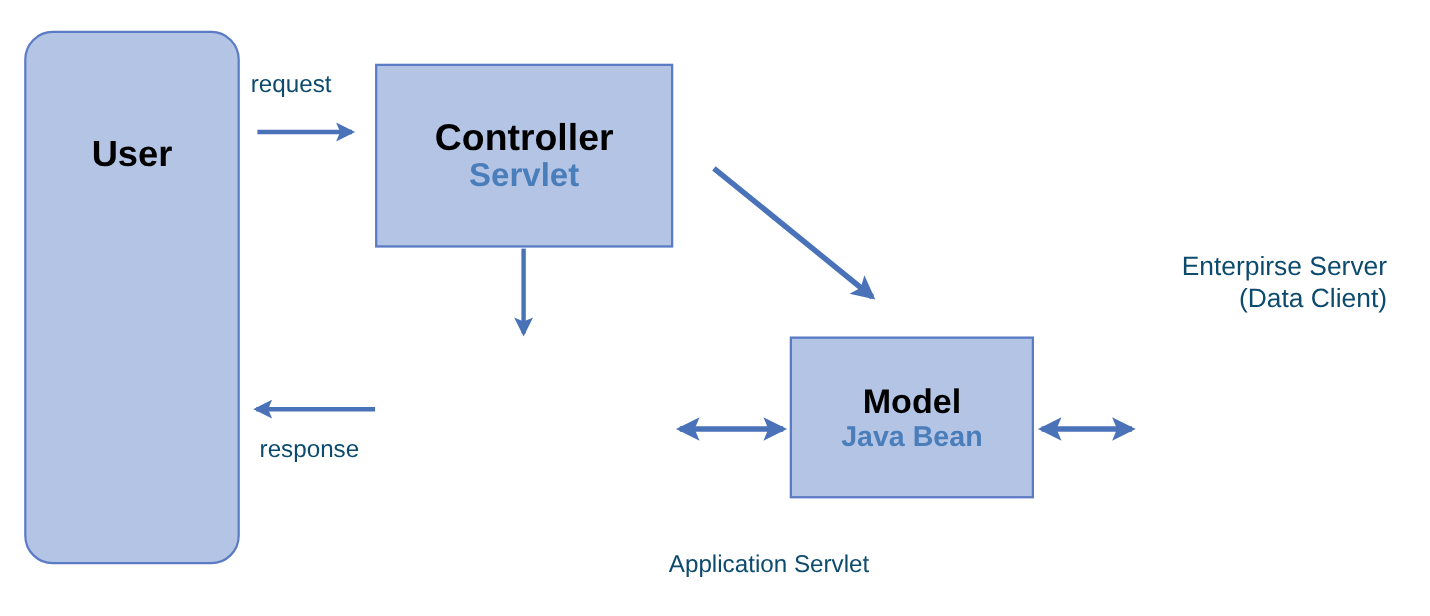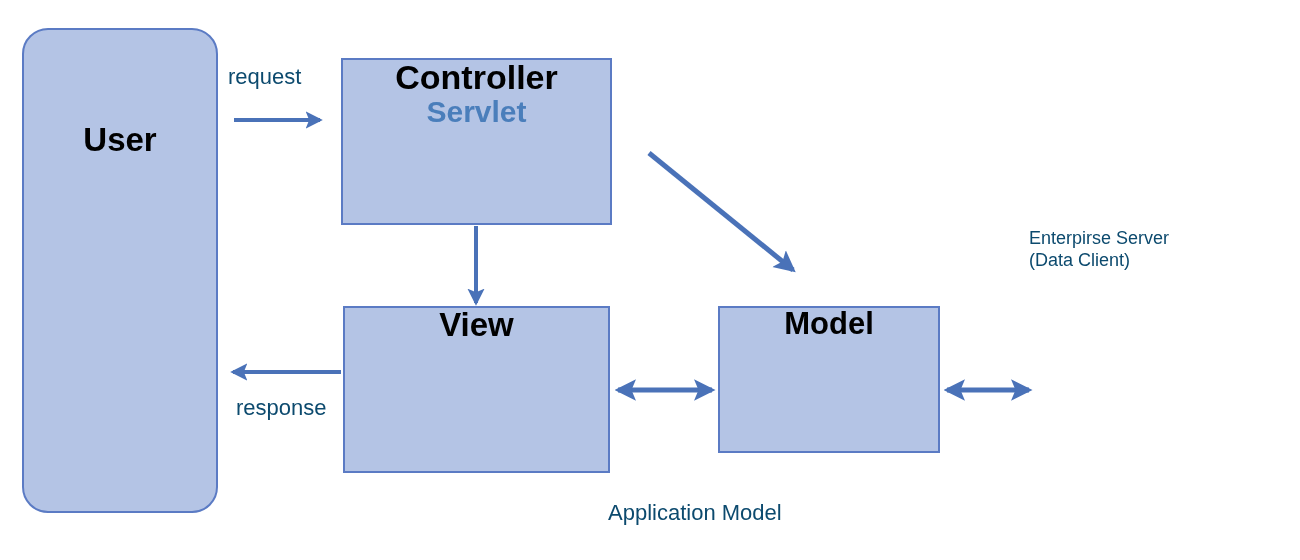--- a/index.html
+++ b/index.html
@@ -19,20 +19,21 @@
 
   
   .node {
     position: absolute;
     box-sizing: border-box;
     background: #b4c4e5;
     border: 2px solid #5b7bc4;
     display: flex;
     flex-direction: column;
     align-items: center;
+    justify-content: center;
   }
   .node-title {
     font-family: "Liberation Sans", sans-serif;
     font-weight: bold;
     color: #000000;
     line-height: 1.04;
     white-space: nowrap;
   }
   .node-sub {
     font-family: "Liberation Sans", sans-serif;
@@ -65,22 +66,22 @@
     position: absolute;
     font-family: "Liberation Sans", sans-serif;
     color: #0c4a6e;
     white-space: nowrap;
     line-height: 1.22;
   }
   #label-request   { left: 228px;  top: 64px;  font-size: 22px; }
   #label-response  { left: 236px;  top: 395px; font-size: 22px; }
   #label-appserver { left: 608px;  top: 500px; font-size: 22px; }
   #label-entserver {
-    left: 1029px; top: 228px; font-size: 18px;
-    width: 232px; text-align: left; white-space: normal;
+    left: 1029px; top: 228px; font-size: 24px;
+    width: 232px; text-align: right; white-space: normal;
   }
   #label-entserver .ln { display: block; }
 
   
   #arrow-layer {
     position: absolute;
     left: 0; top: 0;
     width: 1300px; height: 560px;
     pointer-events: none;
   }
@@ -115,33 +116,31 @@
 
   <div class="node" id="node-user">
     <div class="node-title">User</div>
   </div>
 
   <div class="node" id="node-controller">
     <div class="node-title">Controller</div>
     <div class="node-sub">Servlet</div>
   </div>
 
-  <div class="node" id="node-view">
-    <div class="node-title">View</div>
-  </div>
 
   <div class="node" id="node-model">
     <div class="node-title">Model</div>
+    <div class="node-sub">Java Bean</div>
   </div>
 
 
   <div class="label" id="label-request">request</div>
 
   <div class="label" id="label-response">response</div>
 
-  <div class="label" id="label-appserver">Application Model</div>
+  <div class="label" id="label-appserver">Application Servlet</div>
 
   <div class="label" id="label-entserver">
     <span class="ln">Enterpirse Server</span>
     <span class="ln">(Data Client)</span>
   </div>
 
 </div>
 
 </body></html>

